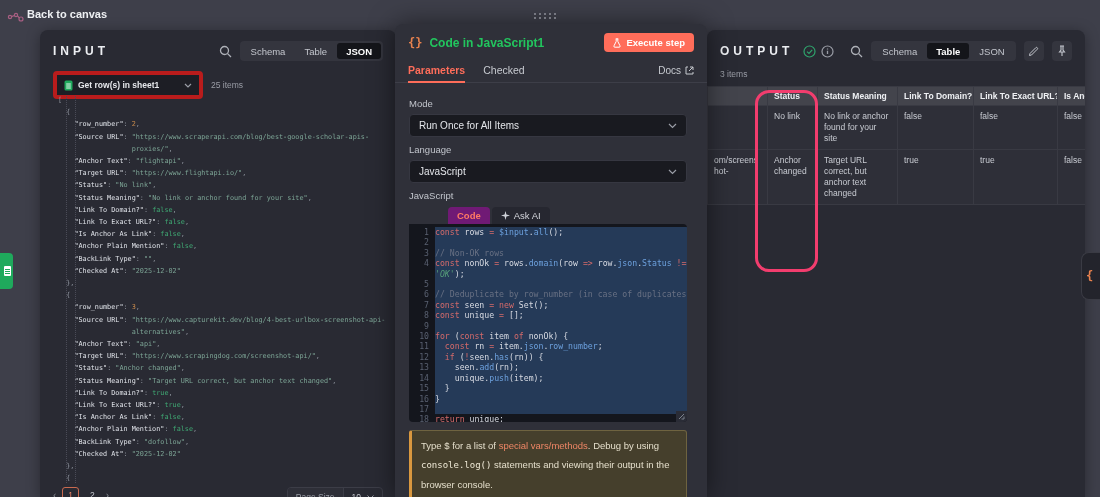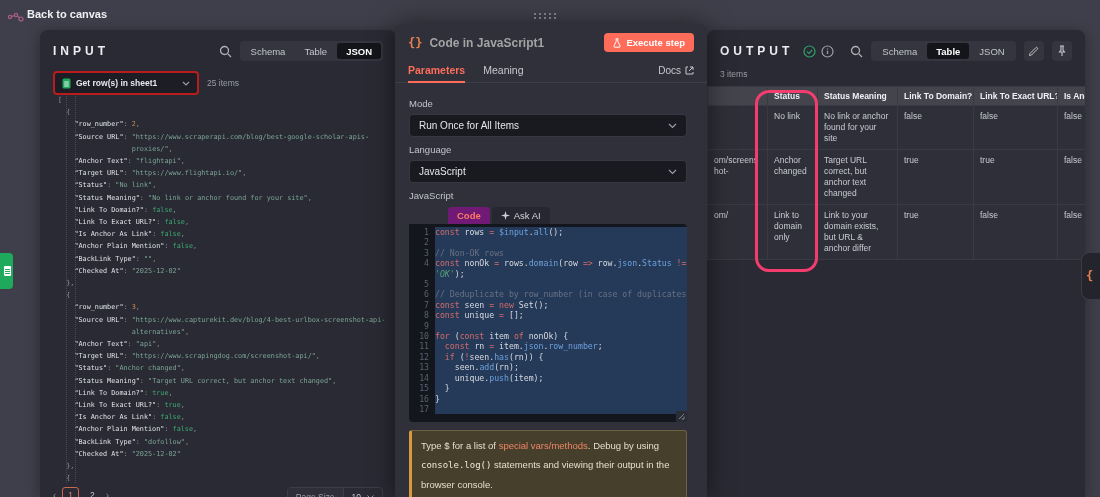--- a/index.html
+++ b/index.html
@@ -18,21 +18,21 @@
   .panel-head{display:flex;align-items:center;padding:11px 13px 0 13px;gap:8px;}
   .panel-title{font-size:12px;font-weight:bold;letter-spacing:4px;color:#eceef2;}
   .spacer{flex:1;}
   .seg{display:flex;background:#34353e;border-radius:4px;padding:2px;gap:1px;}
   .seg span{font-size:9.5px;color:#c3c6cd;padding:2.5px 9px;border-radius:3px;cursor:pointer;white-space:nowrap;}
   .seg span.active{background:#14151a;color:#ffffff;font-weight:bold;}
   .iconbtn{width:24px;height:20px;background:#34353e;border-radius:4px;display:flex;align-items:center;justify-content:center;cursor:pointer;}
   
   #input-panel{left:40px;top:30px;width:356px;height:467px;}
   .src-row{display:flex;align-items:center;gap:8px;padding:10px 13px 0 13px;}
-  .src-pill{display:flex;align-items:center;gap:5px;background:#1d1e25;border:2px solid #b91c1c;border-radius:4px;height:20px;padding:0 7px;width:128px;cursor:pointer;}
+  .src-pill{display:flex;align-items:center;gap:5px;background:#1d1e25;border:4px solid #b91c1c;border-radius:4px;height:20px;padding:0 7px;width:128px;cursor:pointer;}
   .src-pill .lbl{font-size:8.5px;font-weight:bold;color:#e6e8ec;white-space:nowrap;flex:1;}
   .items-count{font-size:8.5px;color:#9a9da6;}
   .json-view{position:absolute;left:13px;top:64px;right:4px;bottom:14px;overflow:hidden;}
   .json-guide{position:absolute;top:2px;bottom:0;border-left:1px dotted #4a4b57;}
   .jline{font-family:"DejaVu Sans Mono", monospace;font-size:6.8px;line-height:12.2px;white-space:pre;color:#8c919b;}
   .jk{color:#dfe2e8;}
   .js{color:#7ca495;}
   .jb{color:#3fa873;}
   .jn{color:#c98a4b;}
   .jp{color:#8c919b;}
@@ -43,21 +43,21 @@
   .page-num.active{border:1px solid #c96a4f;border-radius:3px;color:#f0866a;}
   .pagesize{display:flex;align-items:center;border:1px solid #3c3d47;border-radius:4px;overflow:hidden;height:18px;}
   .pagesize .ps-label{font-size:8.5px;color:#9a9da6;padding:0 8px;background:#2e2f38;height:100%;display:flex;align-items:center;border-right:1px solid #3c3d47;}
   .pagesize .ps-val{font-size:8.5px;color:#c3c6cd;padding:0 8px;display:flex;align-items:center;gap:6px;}
   
   #modal{position:absolute;left:395px;top:24px;width:312px;height:473px;background:#2f3039;border-radius:8px 8px 0 0;box-shadow:0 0 26px rgba(0,0,0,.5);z-index:30;}
   .drag-dots{position:absolute;left:534px;top:13px;width:22px;height:6px;z-index:31;}
   .drag-dots i{position:absolute;width:2px;height:2px;border-radius:50%;background:#8d8e97;}
   .m-head{display:flex;align-items:center;gap:7px;padding:9px 13px 6px 13px;}
   .braces{color:#e9824e;font-weight:bold;font-size:12px;font-family:"DejaVu Sans Mono", monospace;}
-  .m-title{font-size:12px;font-weight:bold;color:#a3a3a3;}
+  .m-title{font-size:12px;font-weight:bold;color:#22c55e;}
   .exec-btn{display:flex;align-items:center;gap:5px;background:#ff6d5a;color:#fff;font-size:9.5px;font-weight:bold;border-radius:4px;padding:4px 9px;cursor:pointer;}
   .m-tabs{display:flex;align-items:center;padding:0 13px;border-bottom:1px solid #3d3e48;height:24px;gap:18px;}
   .m-tab{font-size:10.5px;color:#c7cad0;height:100%;display:flex;align-items:center;cursor:pointer;position:relative;}
   .m-tab.active{color:#ff6d5a;font-weight:bold;}
   .m-tab.active:after{content:"";position:absolute;left:0;right:0;bottom:-1px;height:2px;background:#ff6d5a;}
   .docs{display:flex;align-items:center;gap:4px;font-size:10px;color:#c7cad0;cursor:pointer;}
   .m-body{padding:8px 20px 0 14px;}
   .field-label{font-size:9.5px;color:#c2c5cc;margin:7px 0 5px 0;}
   .select{height:21px;background:#191a20;border:1px solid #363741;border-radius:4px;display:flex;align-items:center;padding:0 9px;font-size:10px;color:#e3e5e9;cursor:pointer;}
   .select .spacer{flex:1;}
@@ -218,21 +218,21 @@
     <span class="spacer"></span>
     <span class="exec-btn">
       <svg width="8" height="10" viewBox="0 0 8 10">
           <path d="M2.7 0.8h2.6M3.2 1v2.4L1 7.8a1 1 0 0 0 .9 1.4h4.2a1 1 0 0 0 .9-1.4L4.8 3.4V1" fill="none" stroke="#fff" stroke-width="1"></path>
         </svg>
       <span>Execute step</span>
     </span>
   </div>
   <div class="m-tabs">
     <span class="m-tab active">Parameters</span>
-    <span class="m-tab">Meaning</span>
+    <span class="m-tab">Checked</span>
     <span class="spacer"></span>
     <span class="docs">
       <span>Docs</span>
       <svg width="9" height="9" viewBox="0 0 9 9">
           <path d="M3 1H1v7h7V6M5 1h3v3M8 1 4 5" fill="none" stroke="#c7cad0" stroke-width="1"></path>
         </svg>
     </span>
   </div>
   <div class="m-body">
     <div class="field-label">Mode</div>
@@ -326,20 +326,24 @@
           <span class="gut">15</span>
           <span class="ecode sel">  }</span>
         </div>
         <div class="erow">
           <span class="gut">16</span>
           <span class="ecode sel">}</span>
         </div>
         <div class="erow">
           <span class="gut">17</span>
           <span class="ecode sel">&nbsp;</span>
+        </div>
+        <div class="erow">
+          <span class="gut">18</span>
+          <span class="ecode"><span class="ck">return</span> unique;</span>
         </div>
         <div class="resize-corner">
         <svg width="7" height="7" viewBox="0 0 7 7">
             <path d="M1 6 6 1M3.5 6H6V3.5" fill="none" stroke="#7b818c" stroke-width="1"></path>
           </svg>
       </div>
     </div>
     <div class="hint">
       <span>Type $ for a list of </span><span class="hlink">special vars/methods</span><span>. Debug by using </span><span class="hcode">console.log()</span><span> statements and viewing their output in the browser console.</span>
     </div>
@@ -413,28 +417,20 @@
             <td>false</td>
           </tr>
           <tr>
             <td>om/screenshot-</td>
             <td>Anchor changed</td>
             <td>Target URL correct, but anchor text changed</td>
             <td>true</td>
             <td>true</td>
             <td>false</td>
           </tr>
-          <tr>
-            <td>om/</td>
-            <td>Link to domain only</td>
-            <td>Link to your domain exists, but URL &amp; anchor differ</td>
-            <td>true</td>
-            <td>false</td>
-            <td>false</td>
-          </tr>
         </tbody>
       </table>
   </div>
 </div>
 
 <div class="pink-annot"></div>
 <div class="right-tab">{</div>
 <div class="left-tab">
     <span class="sheet"></span>
   </div>

